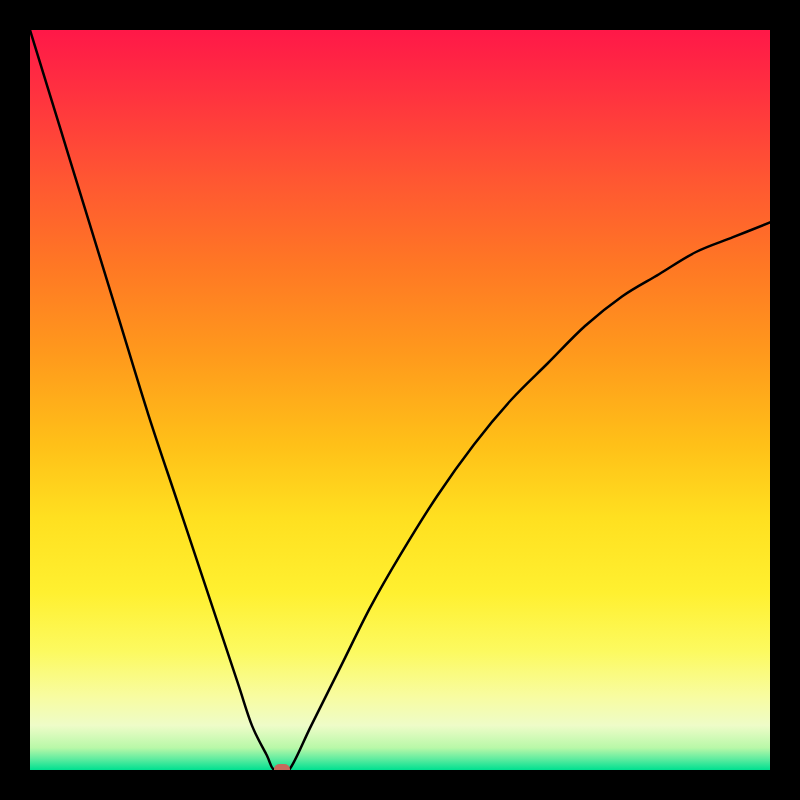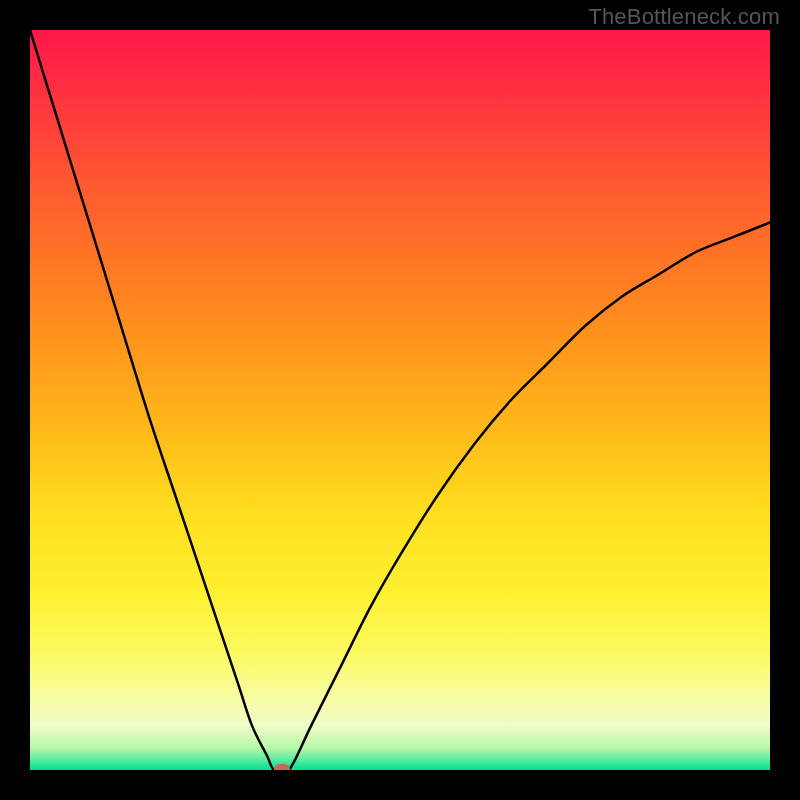--- a/index.html
+++ b/index.html
@@ -71,21 +71,20 @@
     height: 12px;
     border-radius: 6px / 5px;
     background: #c76a5c;
     transform: translate(-50%, -50%);
   }
 </style>
 </head>
 <body>
 
 <div class="frame">
-  <div class="watermark">TheBottleneck.com</div>
 
   <div class="plot-area">
     <div class="gradient-bg"></div>
     <svg class="curve" viewBox="0 0 740 740" preserveAspectRatio="none">
       <path id="curve-path" fill="none" stroke="#000" stroke-width="2.5" stroke-linecap="round" stroke-linejoin="round" d="M 0,0 C 4.933333333333334,16.033333333333342 19.733333333333334,64.13333333333338 29.6,96.20000000000005 C 39.46666666666667,128.2666666666667 49.333333333333336,160.33333333333331 59.2,192.39999999999998 C 69.06666666666666,224.46666666666664 78.93333333333334,256.53333333333336 88.8,288.6 C 98.66666666666666,320.6666666666667 108.53333333333333,353.9666666666667 118.4,384.8 C 128.26666666666668,415.6333333333333 138.13333333333333,444 148,473.6 C 157.86666666666667,503.20000000000005 167.73333333333332,532.8 177.6,562.4 C 187.46666666666667,592 199.8,629 207.20000000000002,651.2 C 214.60000000000002,673.4000000000001 217.06666666666666,683.2666666666667 222,695.6 C 226.93333333333334,707.9333333333334 233.10000000000002,717.8000000000001 236.8,725.2 C 240.5,732.6 240.50000000000003,737.5333333333333 244.20000000000002,740 C 247.9,742.4666666666667 252.83333333333334,747.4 259,740 C 265.1666666666667,732.6 272.56666666666666,712.8666666666667 281.2,695.6 C 289.8333333333333,678.3333333333334 300.93333333333334,656.1333333333333 310.8,636.4 C 320.6666666666667,616.6666666666666 330.53333333333336,595.7 340.40000000000003,577.2 C 350.2666666666667,558.7 358.9,543.9 370,525.4 C 381.1,506.9 394.66666666666674,484.7 407.00000000000006,466.2 C 419.33333333333337,447.7 431.6666666666667,430.4333333333333 444,414.4 C 456.3333333333333,398.3666666666667 468.6666666666667,383.56666666666666 481,370 C 493.3333333333333,356.43333333333334 505.6666666666667,345.33333333333326 518,332.99999999999994 C 530.3333333333334,320.66666666666663 542.6666666666666,307.1 555,296 C 567.3333333333334,284.9 579.6666666666666,275.0333333333333 592,266.4 C 604.3333333333334,257.76666666666665 616.6666666666666,251.6 629,244.2 C 641.3333333333334,236.79999999999998 653.6666666666666,228.16666666666666 666,222 C 678.3333333333334,215.83333333333334 690.6666666666666,212.13333333333338 703,207.20000000000005 C 715.3333333333334,202.2666666666667 733.8333333333334,194.86666666666665 740,192.39999999999998"></path>
     </svg>
     <div id="marker" class="marker" style="left: 251.6px; top: 740px; background: rgb(199, 106, 92);"></div>
   </div>
 </div>
 

